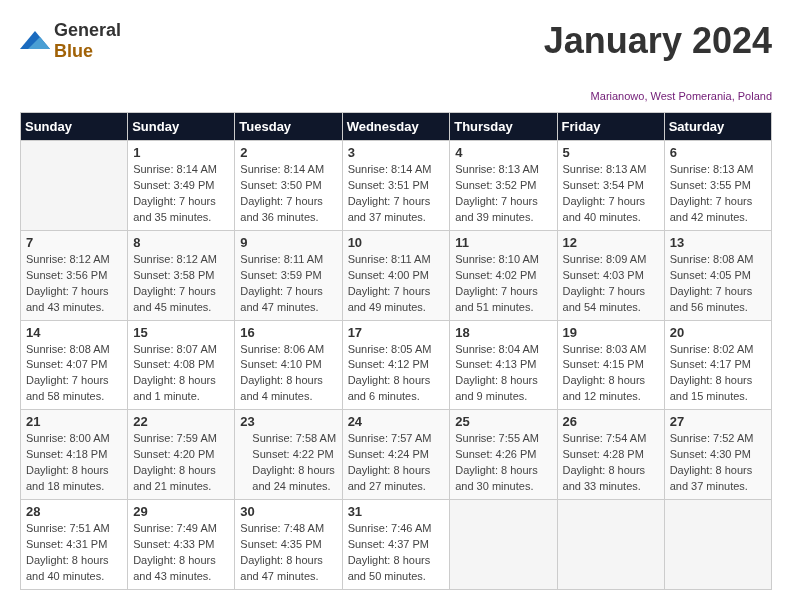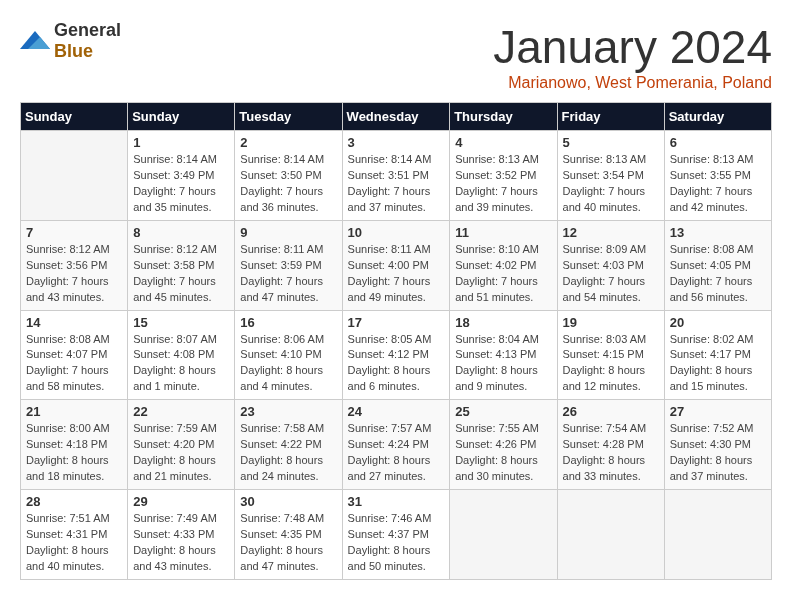--- a/index.html
+++ b/index.html
@@ -22,27 +22,28 @@
       gap: 4px;
     }
     .logo-icon {
       width: 30px;
       height: 24px;
     }
     .title-block {
       text-align: right;
     }
     .month-title {
-      font-size: 46px;
-      font-weight: normal;
+      font-size: 36px;
+      font-weight: bold;
       color: #333;
     }
     .location-title {
-      font-size: 16px;
-      color: #c2410c;
+      font-size: 11px;
+      color: #701a75;
+      margin-top: 28px;
     }
     .calendar {
       width: 100%;
       border-collapse: collapse;
       font-size: 11px;
     }
     .calendar th {
       background-color: #0f172a;
       color: #fff;
       padding: 6px 4px;
@@ -268,21 +269,21 @@
         </td>
         <td>
           <span class="day-number">22</span>
           <div class="day-info" style="white-space: pre-line;">Sunrise: 7:59 AM
 Sunset: 4:20 PM
 Daylight: 8 hours
 and 21 minutes.</div>
         </td>
         <td>
           <span class="day-number">23</span>
-          <div class="day-info" style="white-space: pre-line;">Sunrise: 7:58 AM
+          <div class="day-info" style="white-space: pre-line; margin-left: 12px;">Sunrise: 7:58 AM
 Sunset: 4:22 PM
 Daylight: 8 hours
 and 24 minutes.</div>
         </td>
         <td>
           <span class="day-number">24</span>
           <div class="day-info" style="white-space: pre-line;">Sunrise: 7:57 AM
 Sunset: 4:24 PM
 Daylight: 8 hours
 and 27 minutes.</div>

